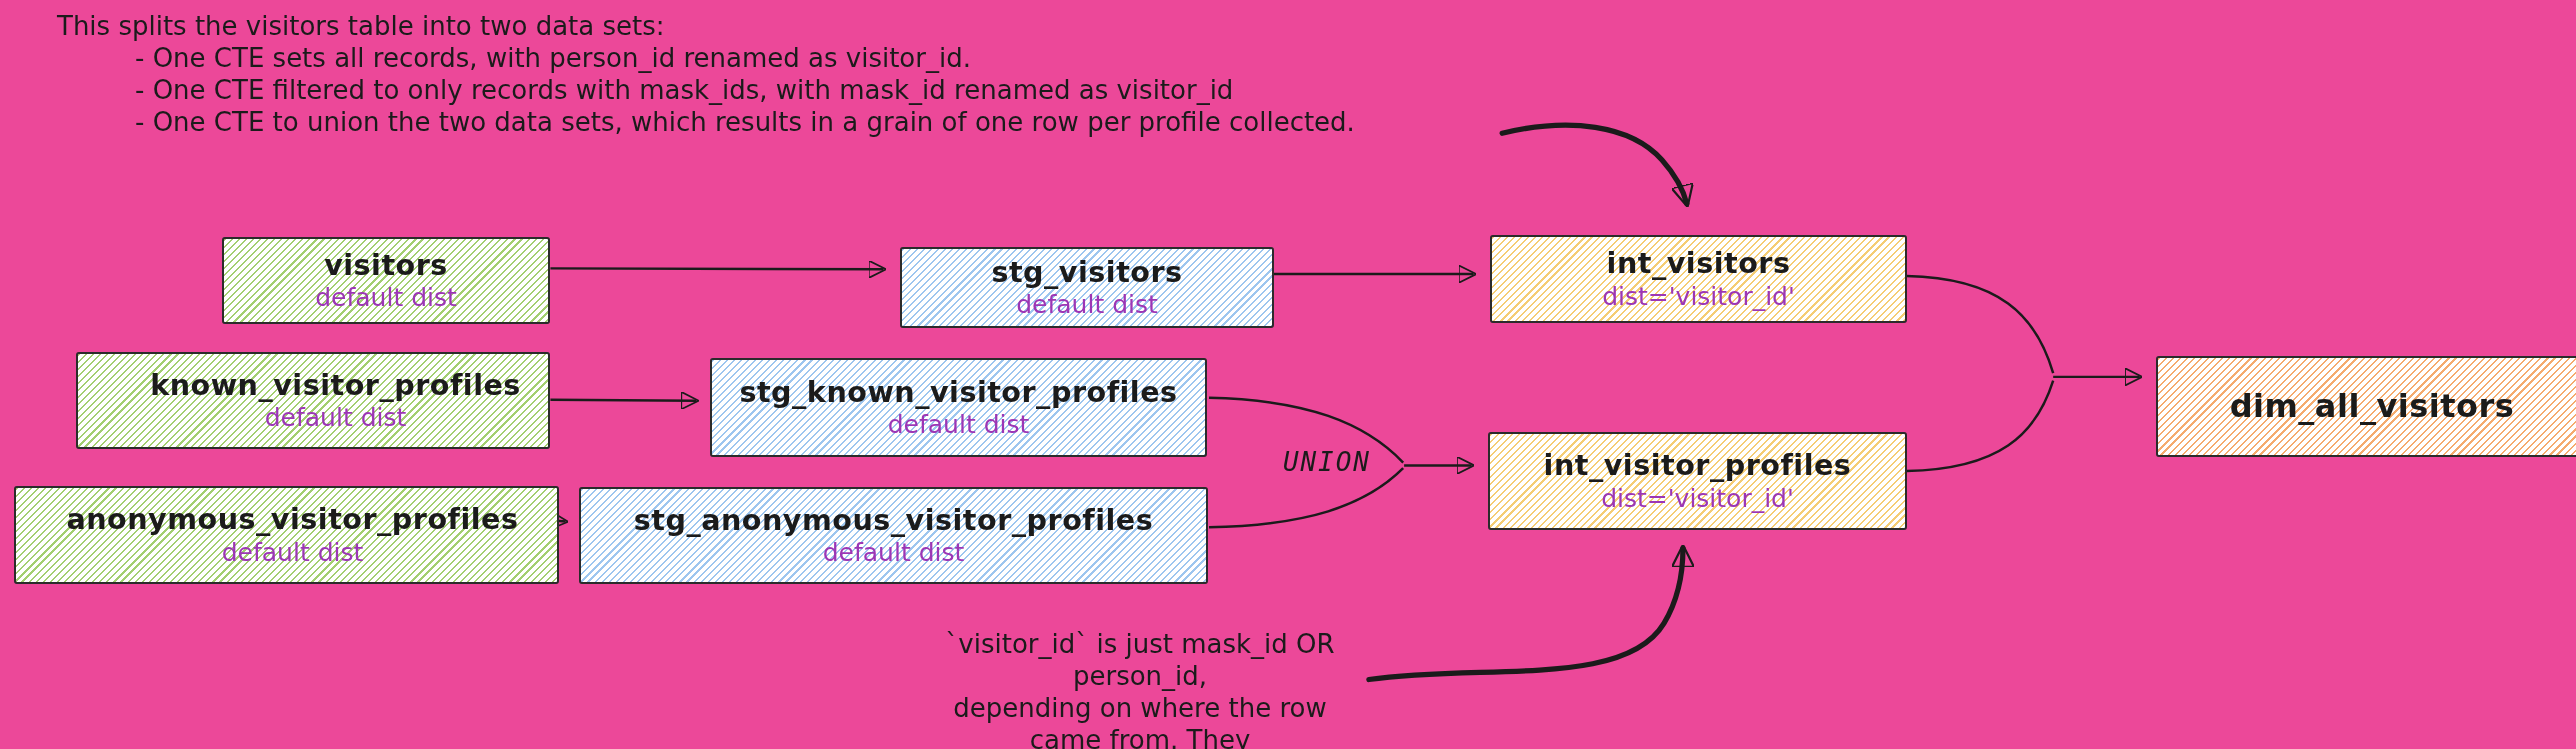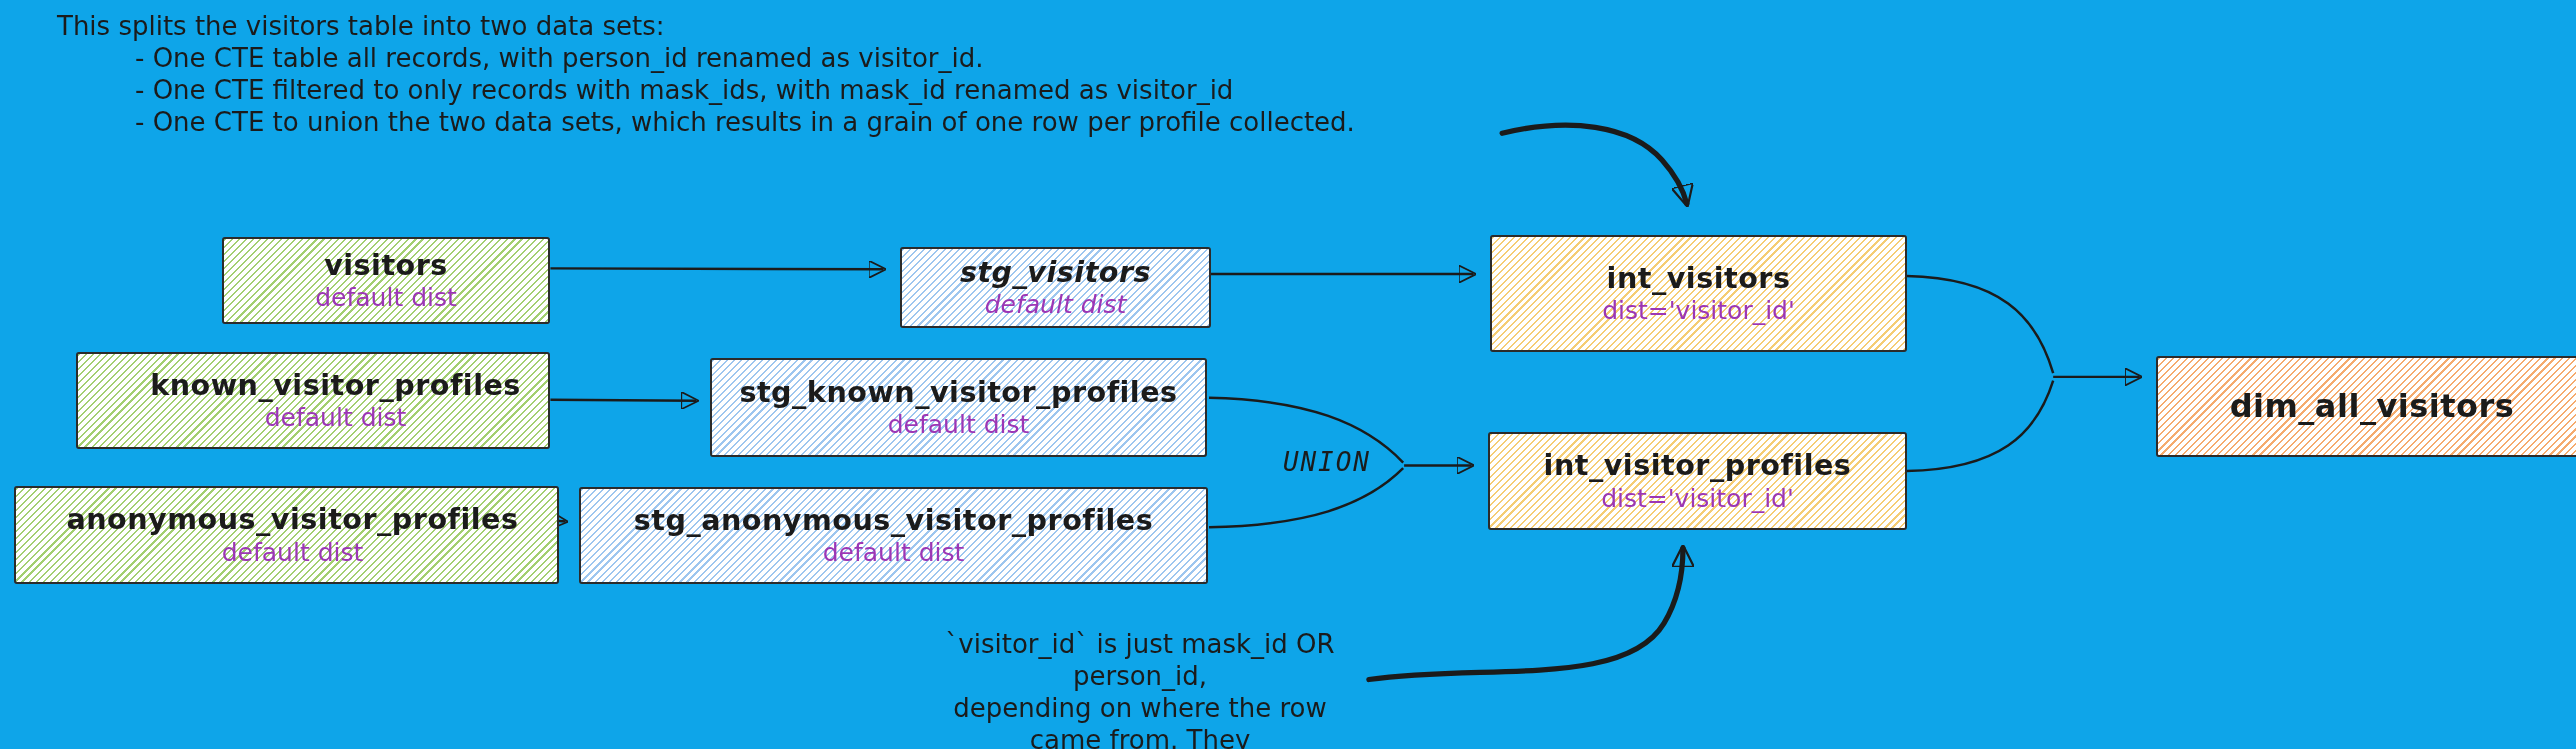--- a/index.html
+++ b/index.html
@@ -1,42 +1,42 @@
 <!DOCTYPE html>
 <html style="--green-hatch: #a3cf71; --blue-hatch: #9dc6ef; --yellow-hatch: #f5cd74; --orange-hatch: #f5ab6e; --stroke: #2b2b2b; --subtitle-purple: #9c36b5; --arrow-black: #1b1b1b;font-size:15.2px"><head>
 <meta charset="utf-8">
 <style>
   :root{
     --green-hatch:#a3cf71; --blue-hatch:#9dc6ef; --yellow-hatch:#f5cd74;
     --orange-hatch:#f5ab6e; --stroke:#2b2b2b; --subtitle-purple:#9c36b5; --arrow-black:#1b1b1b;
   }
   html,body{margin:0;padding:0;background:#ffffff;}
   body{font-family:"DejaVu Sans","Liberation Sans",sans-serif;color:#1b1b1b;}
-  #canvas{position:relative;width:2576px;height:749px;background:#0ea5e9;overflow:hidden;}
+  #canvas{position:relative;width:2576px;height:749px;background:#ec4899;overflow:hidden;}
 
   
   .node{
     position:absolute;box-sizing:border-box;border:2.4px solid var(--stroke,#2b2b2b);
     border-radius:2.9px;display:flex;flex-direction:column;align-items:center;justify-content:center;
     gap:3.8px;background-color:#fff;margin-top:12px;
   }
   .node .title{font-weight:bold;font-size:28.6px;line-height:1.1;letter-spacing:0.5px;white-space:nowrap;}
   .node .subtitle{font-size:25px;line-height:1.05;color:var(--subtitle-purple,#9c36b5);white-space:nowrap;}
   .hatch-green{background-image:repeating-linear-gradient(135deg,var(--green-hatch,#a3cf71) 0 1.5px,transparent 1.5px 5px);}
   .hatch-blue{background-image:repeating-linear-gradient(135deg,var(--blue-hatch,#9dc6ef) 0 1.5px,transparent 1.5px 5px);}
   .hatch-yellow{background-image:repeating-linear-gradient(135deg,var(--yellow-hatch,#f5cd74) 0 1.5px,transparent 1.5px 5px);}
   .hatch-orange{background-image:repeating-linear-gradient(135deg,var(--orange-hatch,#f5ab6e) 0 1.5px,transparent 1.5px 5px);}
 
   .n-visitors{left:222px;top:225px;width:328px;height:87px;}
-  .n-stg-visitors{left:900px;top:235px;width:311px;height:81px;font-style:italic;}
+  .n-stg-visitors{left:900px;top:235px;width:374px;height:81px;}
   .n-known{left:76px;top:340px;width:474px;height:97px;padding-left:45px;}
   .n-stg-known{left:710px;top:346px;width:497px;height:99px;}
   .n-anon{left:14px;top:474px;width:545px;height:98px;padding-left:12px;}
   .n-stg-anon{left:579px;top:475px;width:629px;height:97px;}
-  .n-int-visitors{left:1490px;top:223px;width:417px;height:117px;}
+  .n-int-visitors{left:1490px;top:223px;width:417px;height:88px;}
   .n-int-profiles{left:1488px;top:420px;width:419px;height:98px;}
   .n-dim{left:2156px;top:344px;width:432px;height:101px;}
   .n-dim .title{font-size:32px;}
 
   
   .note{position:absolute;font-size:26px;line-height:32px;white-space:nowrap;}
   #top-note{left:57px;top:9.5px;}
   #top-note .bullets{margin-left:78px;}
   #bottom-note{left:928px;top:628px;width:424px;text-align:center;white-space:normal;}
   #union-label{
@@ -75,21 +75,21 @@
     <path class="conn" d="M2003 290 C2100 292 2139 331 2157 392"></path>
     <path class="conn" d="M2003 495 C2100 493 2139 457 2157 400"></path>
     <path class="conn" d="M2157 396 L2248 396" marker-end="url(#ah)"></path>
     <path class="note-arrow" d="M1578 140 C1648 123 1713 131 1746 168 C1762 186 1769 202 1772 214" marker-end="url(#ah-big)"></path>
     <path class="note-arrow" d="M1438 714 C1560 697 1707 723 1748 655 C1763 630 1768 602 1768 576" marker-end="url(#ah-big)"></path>
   </svg>
 
   <div class="note" id="top-note">
     <div>This splits the visitors table into two data sets:</div>
     <div class="bullets">
-      <div>- One CTE table all records, with person_id renamed as visitor_id.</div>
+      <div>- One CTE sets all records, with person_id renamed as visitor_id.</div>
       <div>- One CTE filtered to only records with mask_ids, with mask_id renamed as visitor_id</div>
       <div>- One CTE to union the two data sets, which results in a grain of one row per profile collected.</div>
     </div>
   </div>
 
   <div class="node hatch-green n-visitors">
     <span class="title">visitors</span>
     <span class="subtitle">default dist</span>
   </div>
 

